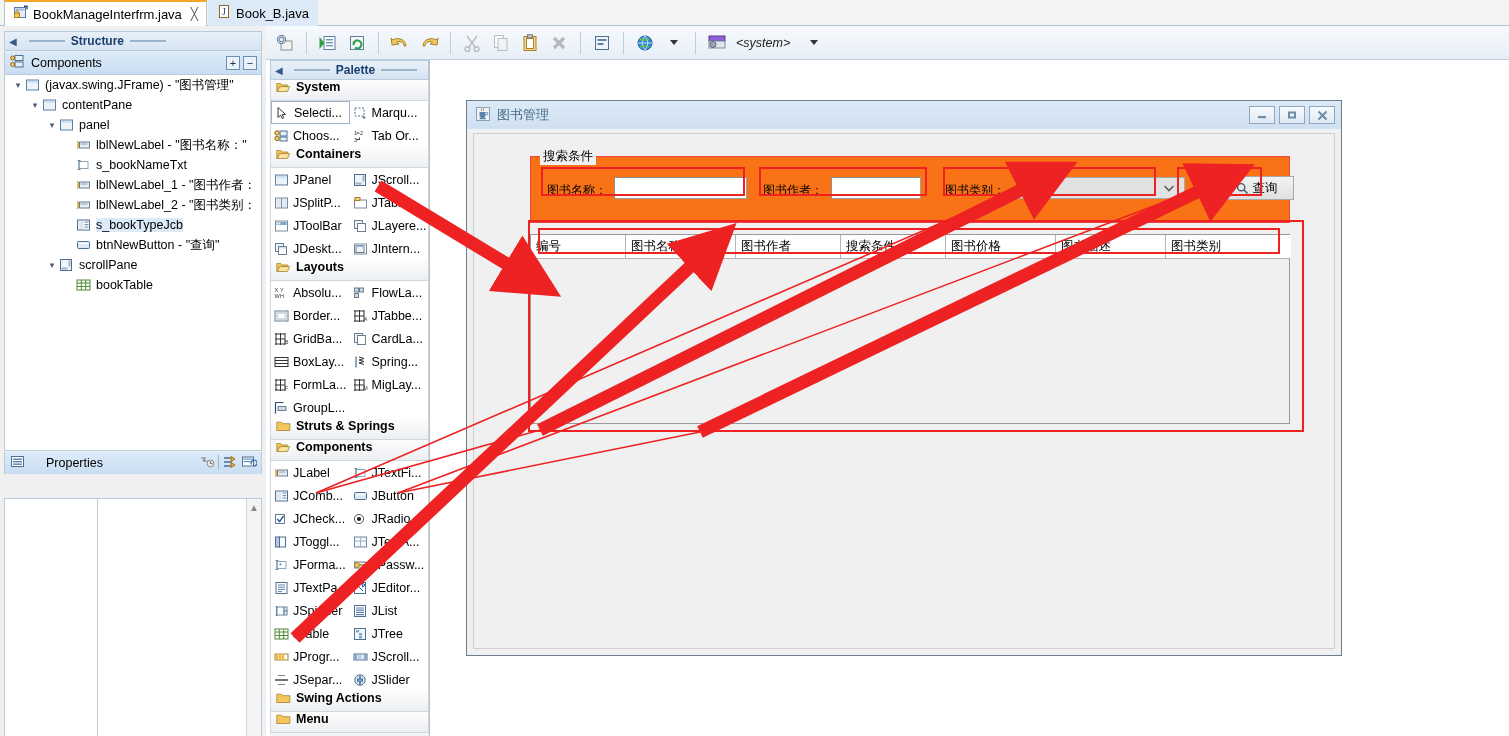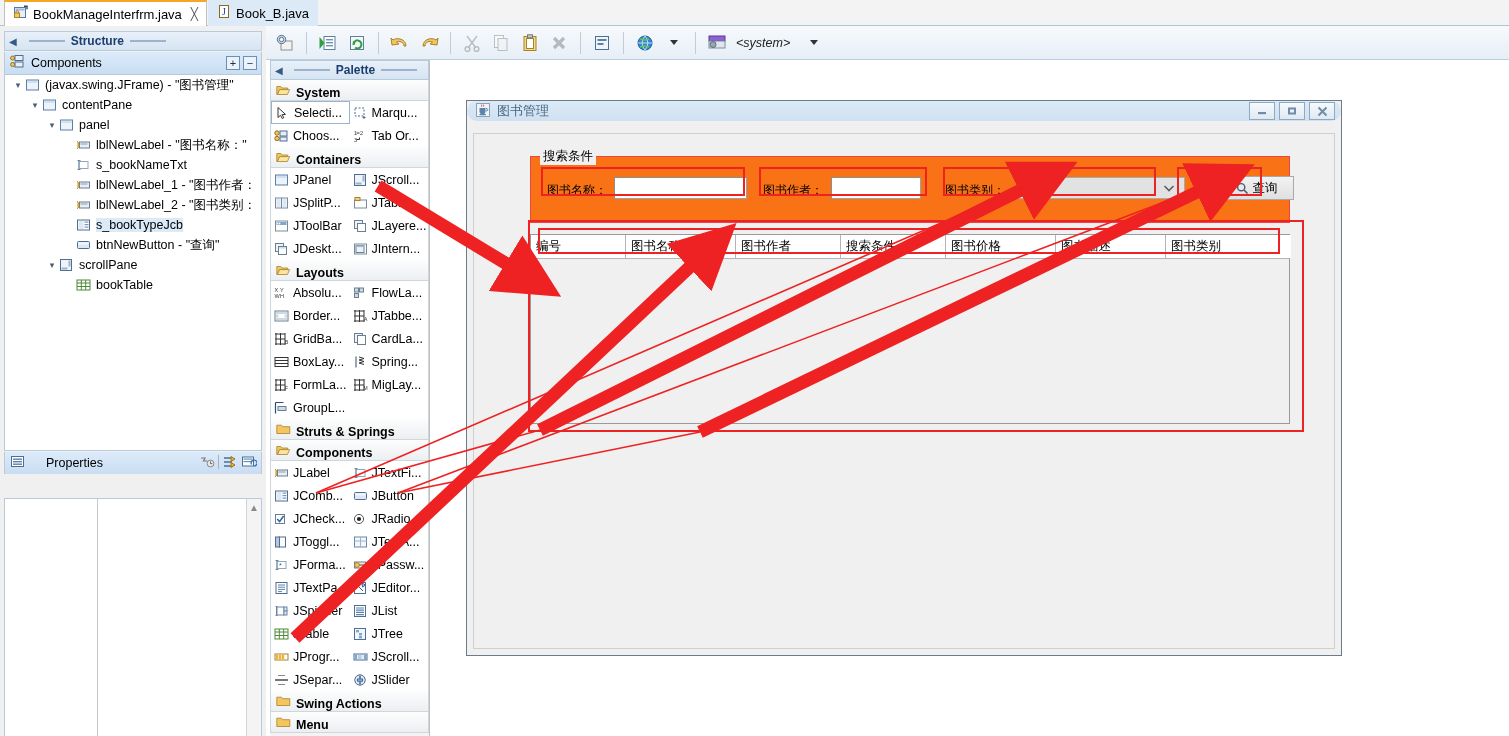--- a/index.html
+++ b/index.html
@@ -94,40 +94,40 @@
   .caret { width:0;height:0;border-left:4px solid transparent;border-right:4px solid transparent;border-top:5px solid #333; }
 
   
   .palettecol { position:absolute; left:270px; top:60px; width:160px; height:676px; background:#f3f3f3; border-right:1px solid #bfbfbf;}
   .pal-header {
     height:20px; background:linear-gradient(#e8f0f9,#d6e4f2); border:1px solid #b8cbdd;
     display:flex; align-items:center; font-size:12px; font-weight:bold; color:#1b3e6f;
   }
   .pal-cat {
     height:21px; background:linear-gradient(#fdfdfd,#eceff2); border:1px solid #cfd6dc; border-top:none;
-    display:flex; align-items:flex-end; gap:5px; padding-left:5px; font-weight:bold; font-size:12.5px; color:#000;
+    display:flex; align-items:flex-start; gap:5px; padding-left:5px; font-weight:bold; font-size:12.5px; color:#000;
   }
   .pal-grid { display:flex; flex-wrap:wrap; background:#fff; border-left:1px solid #cfd6dc; border-right:1px solid #cfd6dc; }
   .pal-item { width:50%; height:23px; display:flex; align-items:center; gap:4px; padding-left:3px;
               font-size:12.5px; white-space:nowrap; overflow:hidden; }
   .pal-item.sel { background:#ffffff; border:1px solid #9bb4cc; }
   .pal-ico { width:15px; height:14px; flex:0 0 15px; }
 
   
   .canvasarea { position:absolute; left:431px; top:60px; width:1078px; height:676px; background:#fff; }
   .canvas-inner { position:absolute; left:0; top:0; right:0; bottom:0; background:#fff; }
 
   .designwin {
     position:absolute; left:466px; top:100px; width:876px; height:556px;
     background:#f0f0f0; border:1px solid #6d7b8b;
   }
   .win-title {
-    height:20px; background:linear-gradient(#dceaf7,#cfe0f1);
+    height:28px; background:linear-gradient(#dceaf7,#cfe0f1);
     display:flex; align-items:center; padding-left:8px; gap:6px;
-    font-size:13px; color:#4a6a86;border-radius:11px;
+    font-size:13px; color:#4a6a86;
   }
   .win-btns { margin-left:auto; display:flex; gap:4px; padding-right:6px; }
   .wbtn { width:26px; height:18px; border:1px solid #91a9c0; background:linear-gradient(#f6fafd,#dfe9f3);
           display:flex; align-items:center; justify-content:center; color:#5e7994; font-size:11px; }
   .win-body { position:absolute; left:6px; top:32px; right:6px; bottom:6px; background:#f0f0f0; border:1px solid #cfcfcf; }
 
   .groupbox {
     position:absolute; border:1px solid #ef4444; background:#f97316;
   }
   .groupbox > .gtitle {

